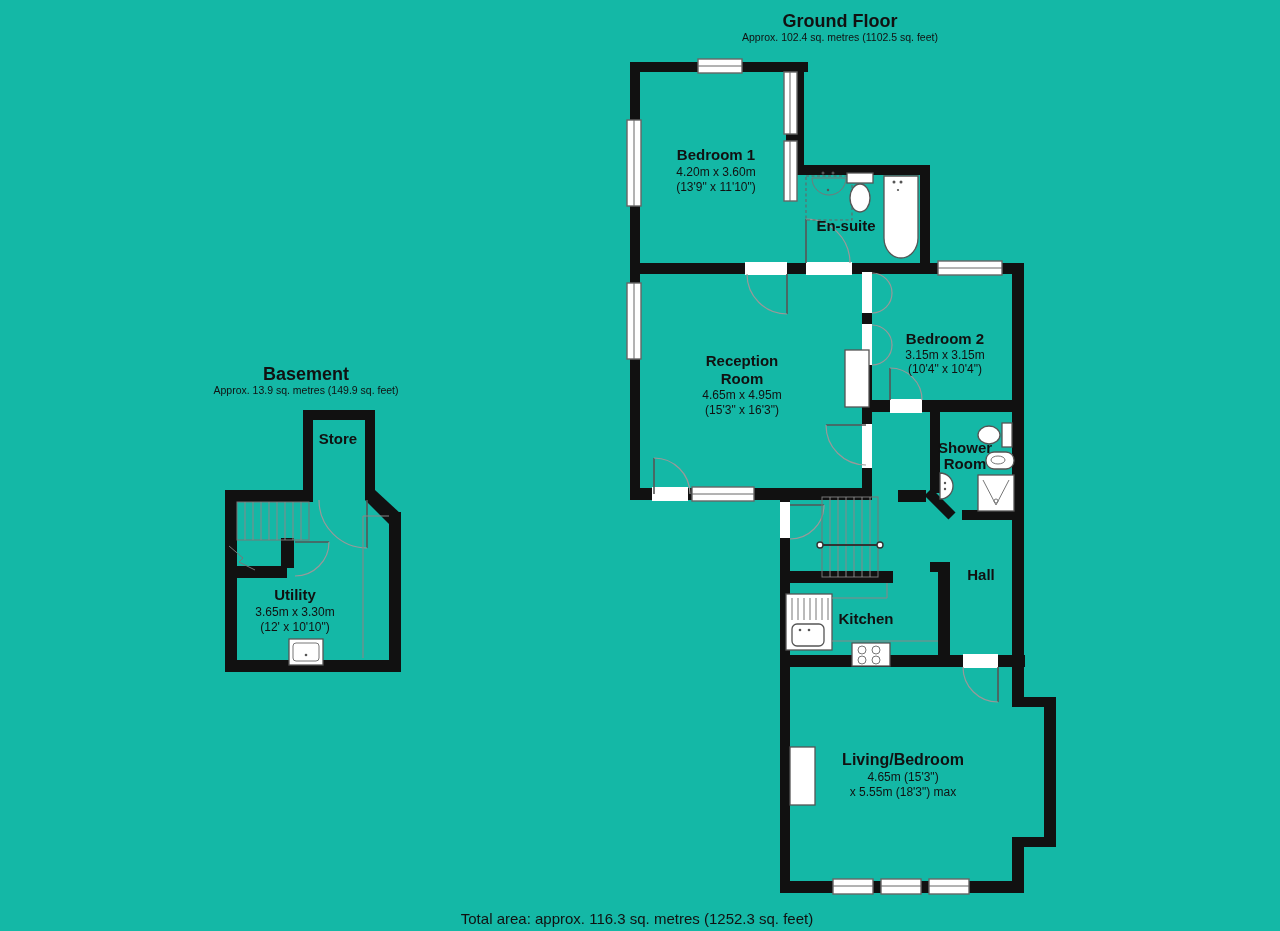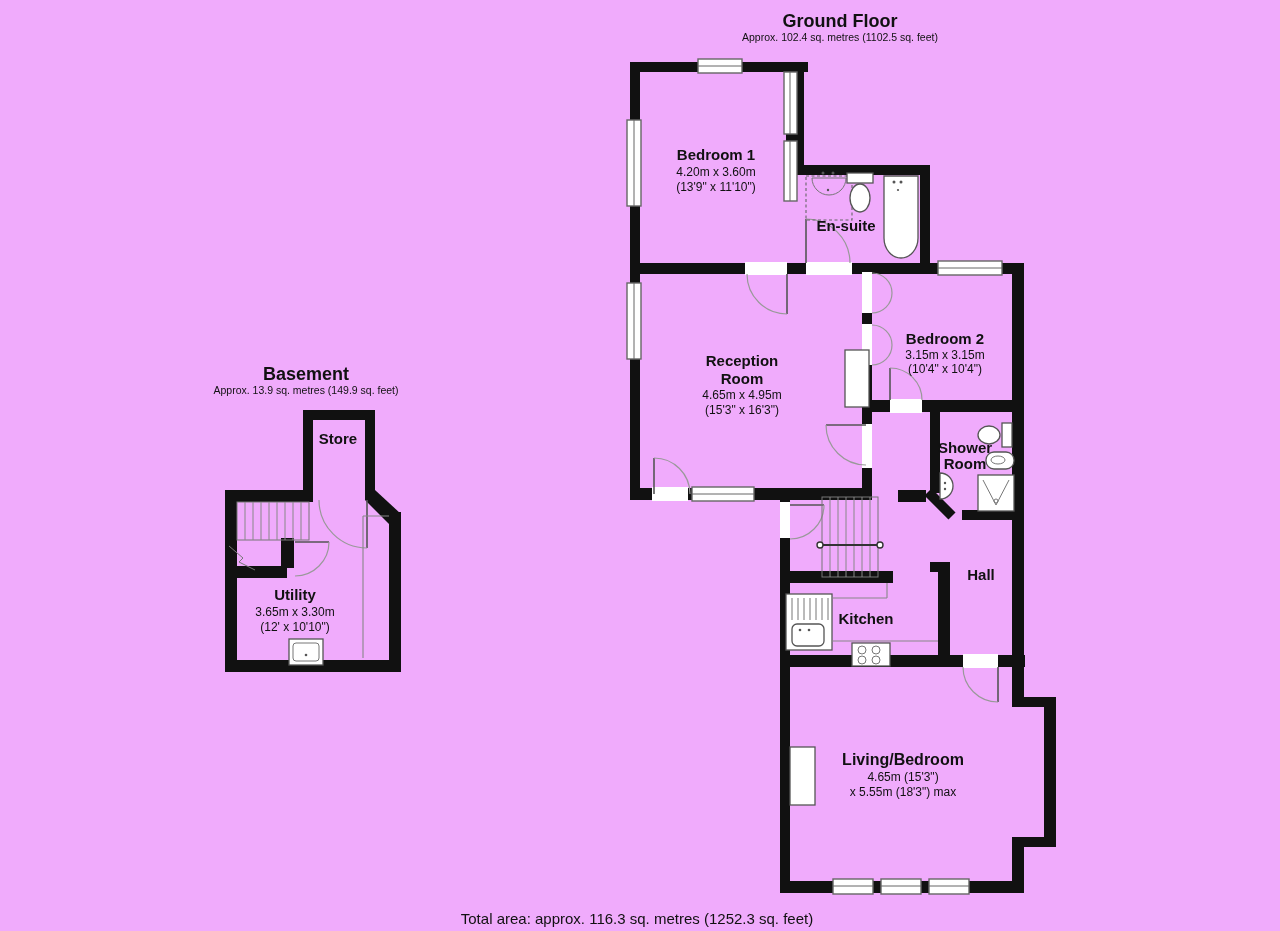--- a/index.html
+++ b/index.html
@@ -1,16 +1,16 @@
 <!DOCTYPE html>
 <html><head>
 <meta charset="utf-8">
 <style>
   html,body{margin:0;padding:0;background:#fff;}
-  .page{position:relative;width:1280px;height:931px;background:#f0abfc;overflow:hidden;}
+  .page{position:relative;width:1280px;height:931px;background:#14b8a6;overflow:hidden;}
   svg{display:block;}
   .wall{fill:#111;}
   .open{fill:#fff;}
   .win{fill:#fff;stroke:#666;stroke-width:1.4;}
   .winline{stroke:#666;stroke-width:1;}
   .door{stroke:#999;stroke-width:1.2;fill:none;}
   .leaf{stroke:#555;stroke-width:1.6;}
   .fix{fill:#fff;stroke:#555;stroke-width:1.3;}
   .fixthin{fill:none;stroke:#777;stroke-width:1;}
   .dash{fill:none;stroke:#666;stroke-width:1.1;stroke-dasharray:3 2.5;}

